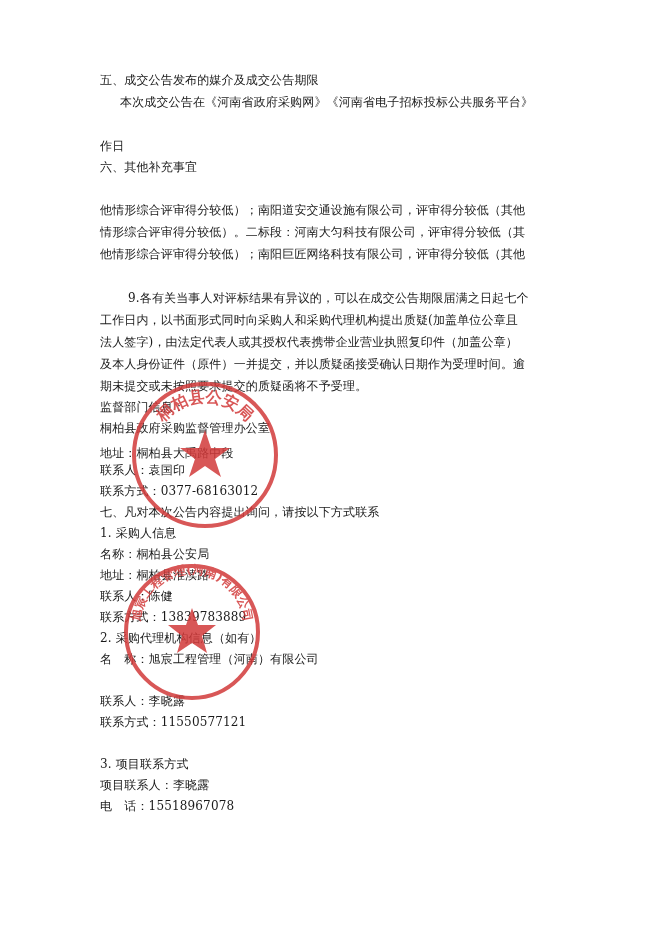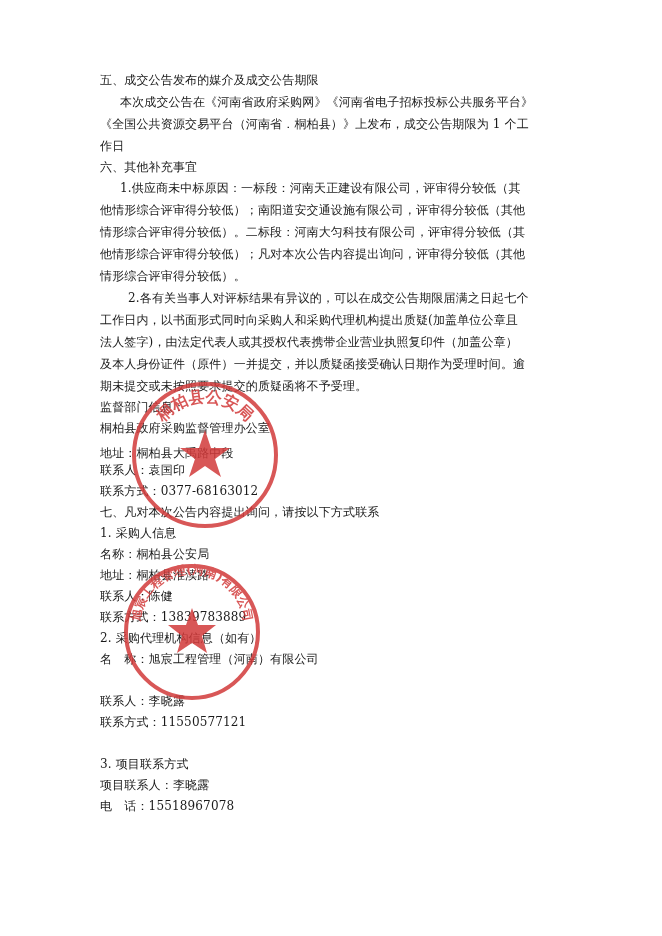--- a/index.html
+++ b/index.html
@@ -11,31 +11,28 @@
   .ind2 { left: 128px; }
   .seal { position: absolute; pointer-events: none; }
 </style>
 </head>
 <body>
 
 <div class="page">
 
   <div class="line" style="top:72px">五、成交公告发布的媒介及成交公告期限</div>
   <div class="line ind1" style="top:94px">本次成交公告在《河南省政府采购网》《河南省电子招标投标公共服务平台》</div>
-  <div class="line" style="top:116px">《全国公共资源交易平台（河南省．桐柏县）》上发布，成交公告期限为 1 个工</div>
   <div class="line" style="top:138px">作日</div>
 
   <div class="line" style="top:159px">六、其他补充事宜</div>
-  <div class="line ind1" style="top:180px">1.供应商未中标原因：一标段：河南天正建设有限公司，评审得分较低（其</div>
   <div class="line" style="top:202px">他情形综合评审得分较低）；南阳道安交通设施有限公司，评审得分较低（其他</div>
   <div class="line" style="top:224px">情形综合评审得分较低）。二标段：河南大匀科技有限公司，评审得分较低（其</div>
-  <div class="line" style="top:246px">他情形综合评审得分较低）；凡对本次公告内容提出询问，评审得分较低（其他</div>
-  <div class="line" style="top:268px">情形综合评审得分较低）。</div>
+  <div class="line" style="top:246px">他情形综合评审得分较低）；南阳巨匠网络科技有限公司，评审得分较低（其他</div>
 
-  <div class="line ind2" style="top:290px">2.各有关当事人对评标结果有异议的，可以在成交公告期限届满之日起七个</div>
+  <div class="line ind2" style="top:290px">9.各有关当事人对评标结果有异议的，可以在成交公告期限届满之日起七个</div>
   <div class="line" style="top:312px">工作日内，以书面形式同时向采购人和采购代理机构提出质疑(加盖单位公章且</div>
   <div class="line" style="top:356px">及本人身份证件（原件）一并提交，并以质疑函接受确认日期作为受理时间。逾</div>
   <div class="line" style="top:334px">法人签字)，由法定代表人或其授权代表携带企业营业执照复印件（加盖公章）</div>
   <div class="line" style="top:378px">期未提交或未按照要求提交的质疑函将不予受理。</div>
 
   <div class="line" style="top:399px">监督部门信息：</div>
   <div class="line" style="top:420px">桐柏县政府采购监督管理办公室</div>
   <div class="line" style="top:445px">地址：桐柏县大禹路中段</div>
   <div class="line" style="top:462px">联系人：袁国印</div>
   <div class="line" style="top:483px">联系方式：0377-68163012</div>

